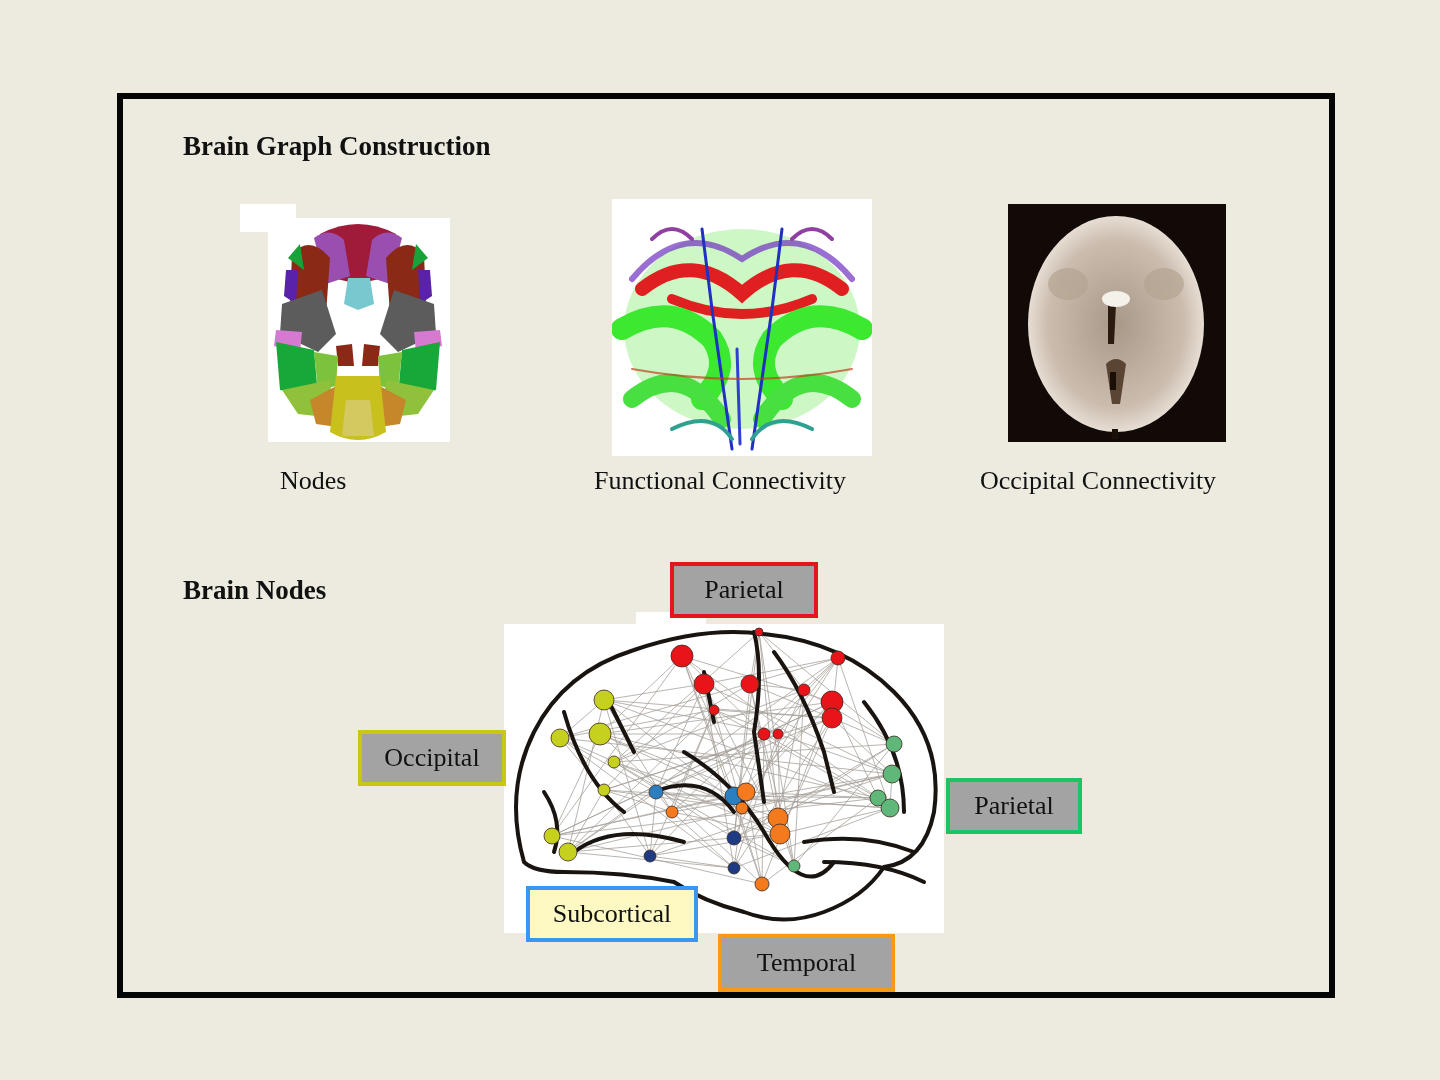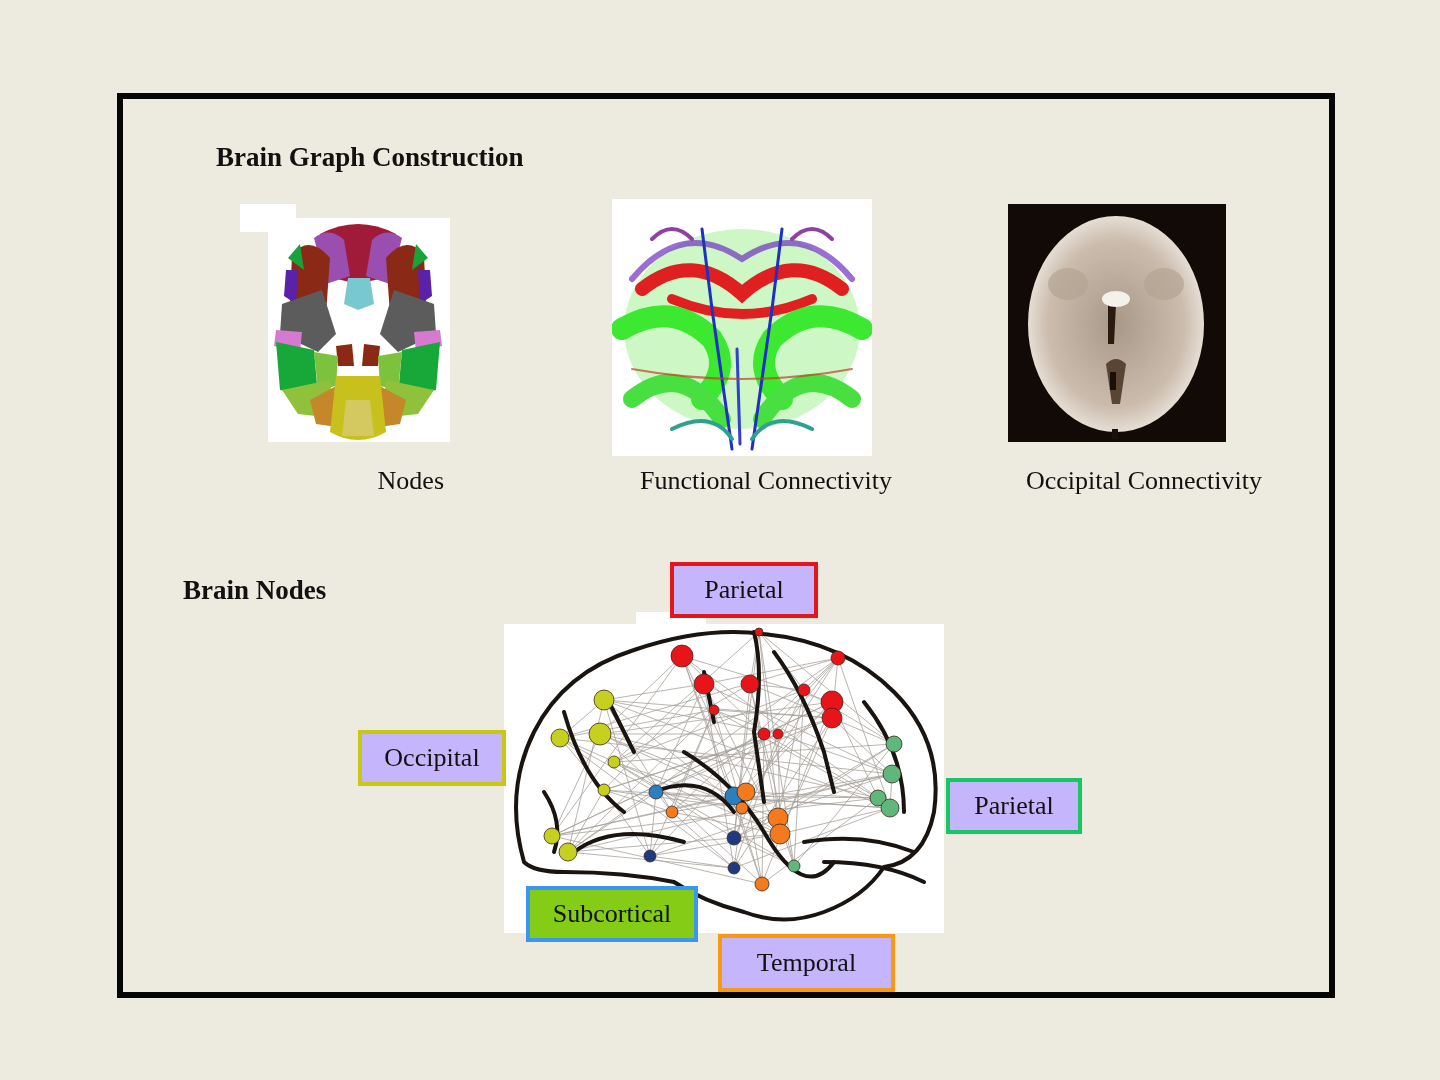--- a/index.html
+++ b/index.html
@@ -1,31 +1,31 @@
 <!DOCTYPE html>
 <html><head>
 <meta charset="utf-8">
 <style>
   html, body { margin:0; padding:0; }
   body { width:1440px; height:1080px; background:#edeae0; position:relative; overflow:hidden;
          font-family:"Liberation Serif", "DejaVu Serif", serif; color:#111; }
   .frame { position:absolute; left:117px; top:93px; width:1206px; height:893px; border:6px solid #050505; }
   .heading { position:absolute; font-weight:bold; font-size:27px; margin:0; }
-  .caption { position:absolute; font-size:26px; text-align:right; white-space:nowrap; }
+  .caption { position:absolute; font-size:26px; text-align:left; white-space:nowrap; }
   .panel { position:absolute; }
   .label-box { position:absolute; box-sizing:border-box; border:4px solid; font-size:26px;
-               display:flex; align-items:center; justify-content:center; background:#c4b5fd; }
+               display:flex; align-items:center; justify-content:center; background:#a3a3a3; }
   svg { display:block; }
 </style>
 </head>
 <body>
 
 <div class="frame"></div>
 
-<h2 class="heading" style="left:183px; top:142px;margin-left:33px;">Brain Graph Construction</h2>
+<h2 class="heading" style="left:183px; top:131px;">Brain Graph Construction</h2>
 
 <div class="panel" style="left:240px; top:204px;">
   <svg width="212" height="240" viewBox="0 0 212 240">
     <rect x="0" y="0" width="56" height="28" fill="#fff"></rect>
     <rect x="28" y="14" width="182" height="224" fill="#fff"></rect>
     <g>
       <ellipse cx="118" cy="128" rx="82" ry="108" fill="#fff"></ellipse>
       <path d="M80,30 Q118,10 156,30 L160,70 L118,80 L76,70 Z" fill="#a01a3a"></path>
       <path d="M74,34 Q90,22 104,36 L110,72 L86,80 Z" fill="#9a4fb0"></path>
       <path d="M162,34 Q146,22 132,36 L126,72 L150,80 Z" fill="#9a4fb0"></path>
@@ -304,18 +304,18 @@
 
 <div class="label-box" style="left:670px; top:562px; width:148px; height:56px; border-color:#e3161c;">
     <span>Parietal</span>
   </div>
 <div class="label-box" style="left:358px; top:730px; width:148px; height:56px; border-color:#c8c812;justify-content:center;">
     <span>Occipital</span>
   </div>
 <div class="label-box" style="left:946px; top:778px; width:136px; height:56px; border-color:#19c564;">
     <span>Parietal</span>
   </div>
-<div class="label-box" style="left:526px; top:886px; width:172px; height:56px; border-color:#3a96f0; background:#84cc16;justify-content:center;">
+<div class="label-box" style="left:526px; top:886px; width:172px; height:56px; border-color:#3a96f0; background:#fef9c3;justify-content:center;">
     <span>Subcortical</span>
   </div>
 <div class="label-box" style="left:718px; top:934px; width:177px; height:58px; border-color:#f59a12;">
     <span>Temporal</span>
   </div>
 
 </body></html>

